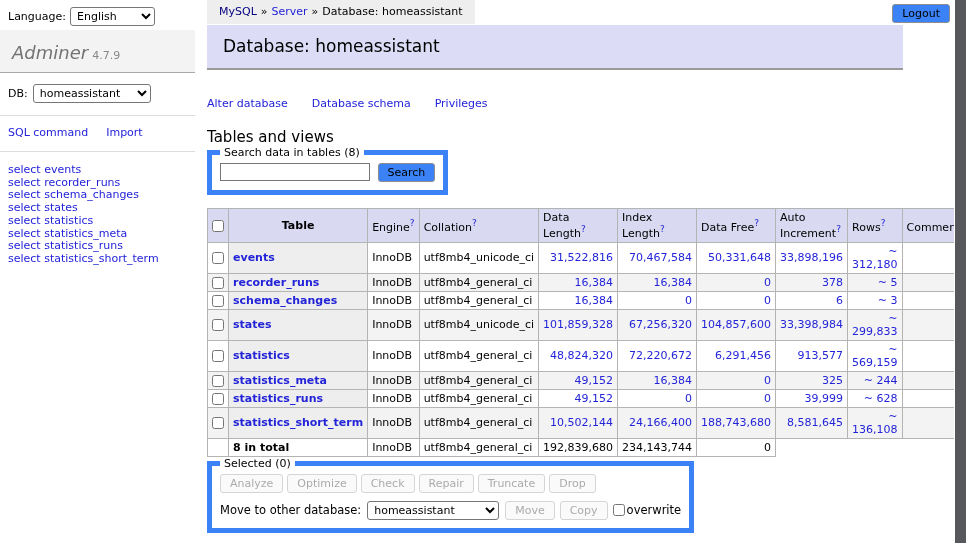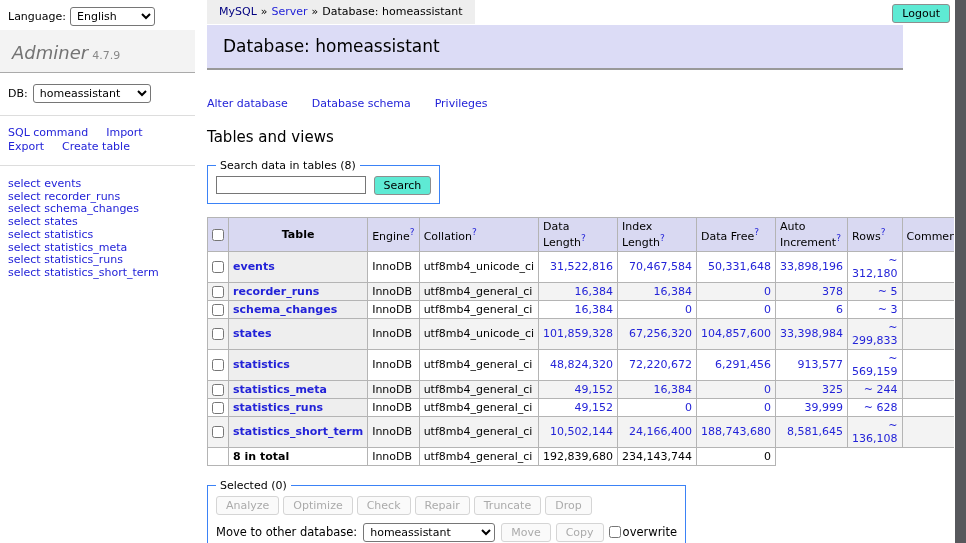--- a/index.html
+++ b/index.html
@@ -27,31 +27,31 @@
   #menu .tlinks { padding: 12px 8px 0; }
   #menu .tlinks a { display: block; line-height: 12.7px; }
 
   
   #content { position: absolute; left: 207px; top: 0; width: 696px; }
   #breadcrumb { display: inline-block; background: #eee; line-height: 24px; padding: 0 12px;
     white-space: nowrap; }
   #breadcrumb .sep { color: #000; margin: 0 4px; }
   #logout-btn { position: absolute; right: 16px; top: 4px; }
   button { font-family: "DejaVu Sans", "Liberation Sans", sans-serif; font-size: 11px;
-    background: #5eead4; border: 1px solid #8e8e8e; border-radius: 3px; padding: 2px 9px;
+    background: #3b82f6; border: 1px solid #8e8e8e; border-radius: 3px; padding: 2px 9px;
     color: #000; cursor: pointer; }
   button:disabled { background: #fafafa; border-color: #d5d5d5; color: #ababab; cursor: default; }
   h2 { margin-top: 1px; background: #dcdcf6; border-bottom: 2px solid #999;
     padding: 11px 16px 12px; font-size: 17px; font-weight: normal; }
   p.links { margin-top: 27px; }
   p.links a { margin-right: 24px; }
   h3 { font-size: 15px; font-weight: normal; margin: 18px 0 0; }
 
-  fieldset { width: -moz-fit-content; width: fit-content; border: 1px solid #3b82f6;
-    margin-top: 13px; padding: 4px 8px 8px; }
+  fieldset { width: -moz-fit-content; width: fit-content; border: 5px solid #3b82f6;
+    padding: 4px 8px 8px; }
   legend { padding: 0 4px; }
   #search-fieldset input[type=text] { width: 150px; height: 18px; border: 1px solid #767676;
     font-size: 11px; padding: 0 3px; margin-right: 4px; }
 
   table { border-collapse: collapse; margin-top: 13px; font-size: 11px; }
   td, th { border: 1px solid #b4b4b4; padding: 2px 4px; height: 17px; }
   thead td, thead th { background: #d9d9f2; }
   thead th { text-align: center; font-weight: bold; }
   thead td { text-align: left; font-weight: normal; }
   sup.help { font-size: 9px; }
@@ -92,21 +92,20 @@
 
 <div id="menu">
   <h1>
     <span class="logo">Adminer</span><span class="version">4.7.9</span>
   </h1>
   <div class="dbrow">
     <label>DB:</label><select><option>homeassistant</option></select>
   </div>
   <div class="actions" id="sidebar-actions">
       <div><a href="#">SQL command</a><a href="#">Import</a></div>
-      <div><a href="#">Export</a><a href="#">Create table</a></div>
     </div>
   <div class="tlinks" id="sidebar-table-links">
       <a href="#">select events</a>
       <a href="#">select recorder_runs</a>
       <a href="#">select schema_changes</a>
       <a href="#">select states</a>
       <a href="#">select statistics</a>
       <a href="#">select statistics_meta</a>
       <a href="#">select statistics_runs</a>
       <a href="#">select statistics_short_term</a>

